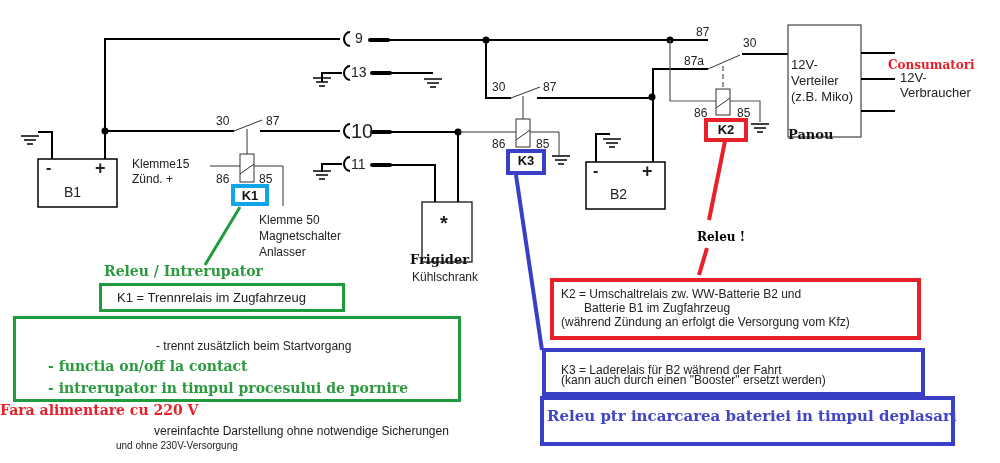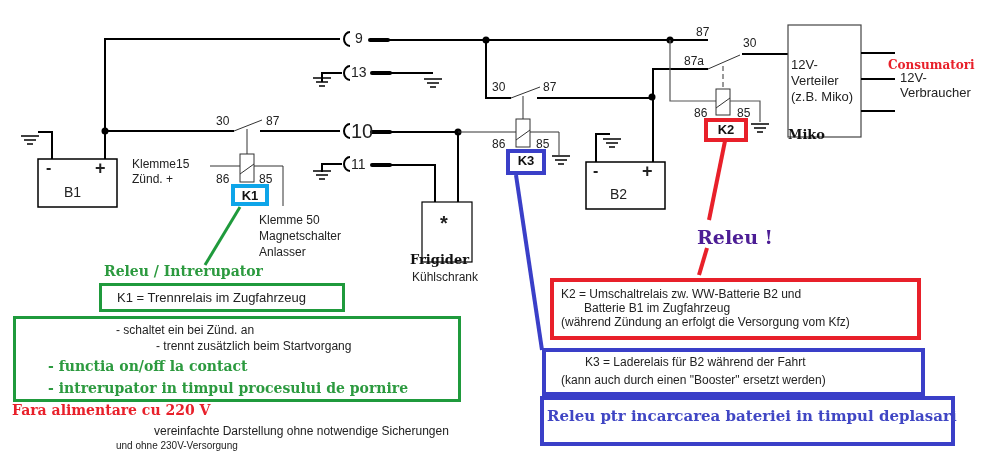--- a/index.html
+++ b/index.html
@@ -160,45 +160,44 @@
 <span class="lbl pin" style="left:696px;top:25px;">87</span>
 <span class="lbl pin" style="left:684px;top:54px;">87a</span>
 <span class="lbl pin" style="left:743px;top:36px;">30</span>
 <span class="lbl pin" style="left:694px;top:106px;">86</span>
 <span class="lbl pin" style="left:737px;top:106px;">85</span>
 <div class="tag" style="left:704px;top:118px;width:44px;height:24px;border:4px solid #e8202a;">K2</div>
 
 <span class="lbl" style="left:791px;top:58px;font-size:13px;">12V-</span>
 <span class="lbl" style="left:791px;top:74px;font-size:13px;">Verteiler</span>
 <span class="lbl" style="left:791px;top:90px;font-size:13px;">(z.B. Miko)</span>
-<span class="lbl serif-b" style="left:788px;top:128px;font-size:13px;color:#111;">Miko</span>
+<span class="lbl serif-b" style="left:788px;top:128px;font-size:13px;color:#111;">Panou</span>
 <span class="lbl serif-b" style="left:888px;top:58px;font-size:12px;color:#e8202a;">Consumatori</span>
 <span class="lbl" style="left:900px;top:71px;font-size:13px;">12V-</span>
 <span class="lbl" style="left:900px;top:86px;font-size:13px;">Verbraucher</span>
 
 <span class="lbl serif-b" style="left:104px;top:264px;font-size:14px;color:#2c9a3f;">Releu / Intrerupator</span>
 <div class="box" style="left:99px;top:283px;width:246px;height:29px;border:3px solid #1f9a3c;">
   <span class="lbl" style="left:15px;top:5px;font-size:13px;">K1 = Trennrelais im Zugfahrzeug</span>
 </div>
 <div class="box" style="left:13px;top:316px;width:448px;height:86px;border:3px solid #1f9a3c;">
-  <span class="lbl" style="left:100px;top:4px;">- schaltet ein bei Zünd. an</span>
   <span class="lbl" style="left:100px;top:20px;margin-left:40px;">- trennt zusätzlich beim Startvorgang</span>
   <span class="lbl serif-b" style="left:32px;top:62px;font-size:14px;color:#2c9a3f;">- intrerupator in timpul procesului de pornire</span>
   <span class="lbl serif-b" style="left:32px;top:40px;font-size:14px;color:#2c9a3f;">- functia on/off la contact</span>
 </div>
-<span class="lbl serif-b" style="left:12px;top:403px;font-size:14px;color:#e8202a;">Fara alimentare cu 220 V</span>
+<span class="lbl serif-b" style="left:0;top:403px;font-size:14px;color:#e8202a;">Fara alimentare cu 220 V</span>
 <span class="lbl" style="left:116px;top:424px;font-size:12px;margin-left:38px;">vereinfachte Darstellung ohne notwendige Sicherungen</span>
 <span class="lbl" style="left:116px;top:439px;font-size:10px;">und ohne 230V-Versorgung</span>
 
-<span class="lbl serif-b" style="left:697px;top:230px;font-size:19px;color:#4c1d95;">Releu !</span>
+<span class="lbl serif-b" style="left:697px;top:230px;font-size:12px;color:#000000;">Releu !</span>
 <div class="box" style="left:550px;top:278px;width:371px;height:62px;border:4px solid #e8202a;">
   <span class="lbl" style="left:7px;top:5px;">K2 = Umschaltrelais zw. WW-Batterie B2 und</span>
   <span class="lbl" style="left:30px;top:19px;">Batterie B1 im Zugfahrzeug</span>
   <span class="lbl" style="left:7px;top:33px;">(während Zündung an erfolgt die Versorgung vom Kfz)</span>
 </div>
 
 <div class="box" style="left:542px;top:348px;width:383px;height:48px;border:4px solid #3a3fc8;">
-  <span class="lbl" style="left:15px;top:3px;margin-left:24px;">K3 = Laderelais für B2 während der Fahrt</span>
+  <span class="lbl" style="left:15px;top:11px;">K3 = Laderelais für B2 während der Fahrt</span>
   <span class="lbl" style="left:15px;top:21px;">(kann auch durch einen "Booster" ersetzt werden)</span>
 </div>
 <div class="box" style="left:540px;top:396px;width:415px;height:50px;border:4px solid #3a3fc8;text-align:center;">
   <span class="lbl serif-b" style="left:3px;top:9px;font-size:15px;color:#4046c4;">Releu ptr incarcarea bateriei in timpul deplasari</span>
 </div>
 
 </body></html>

